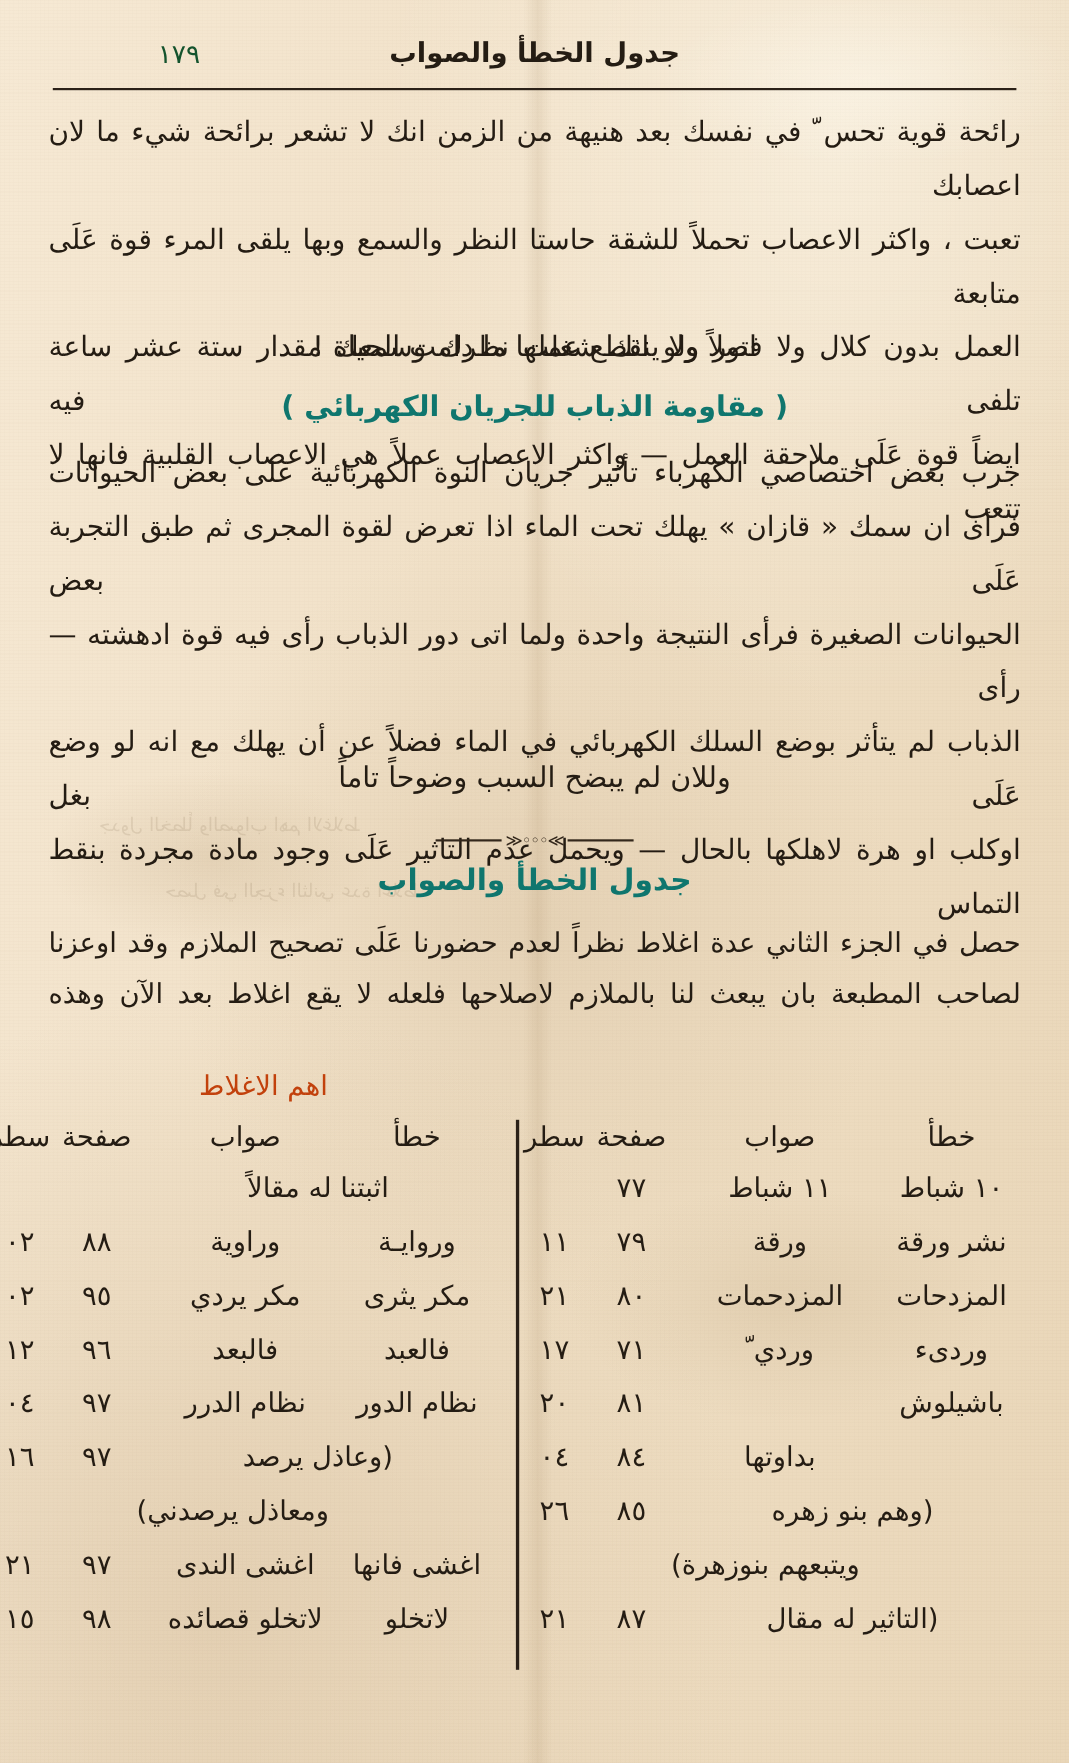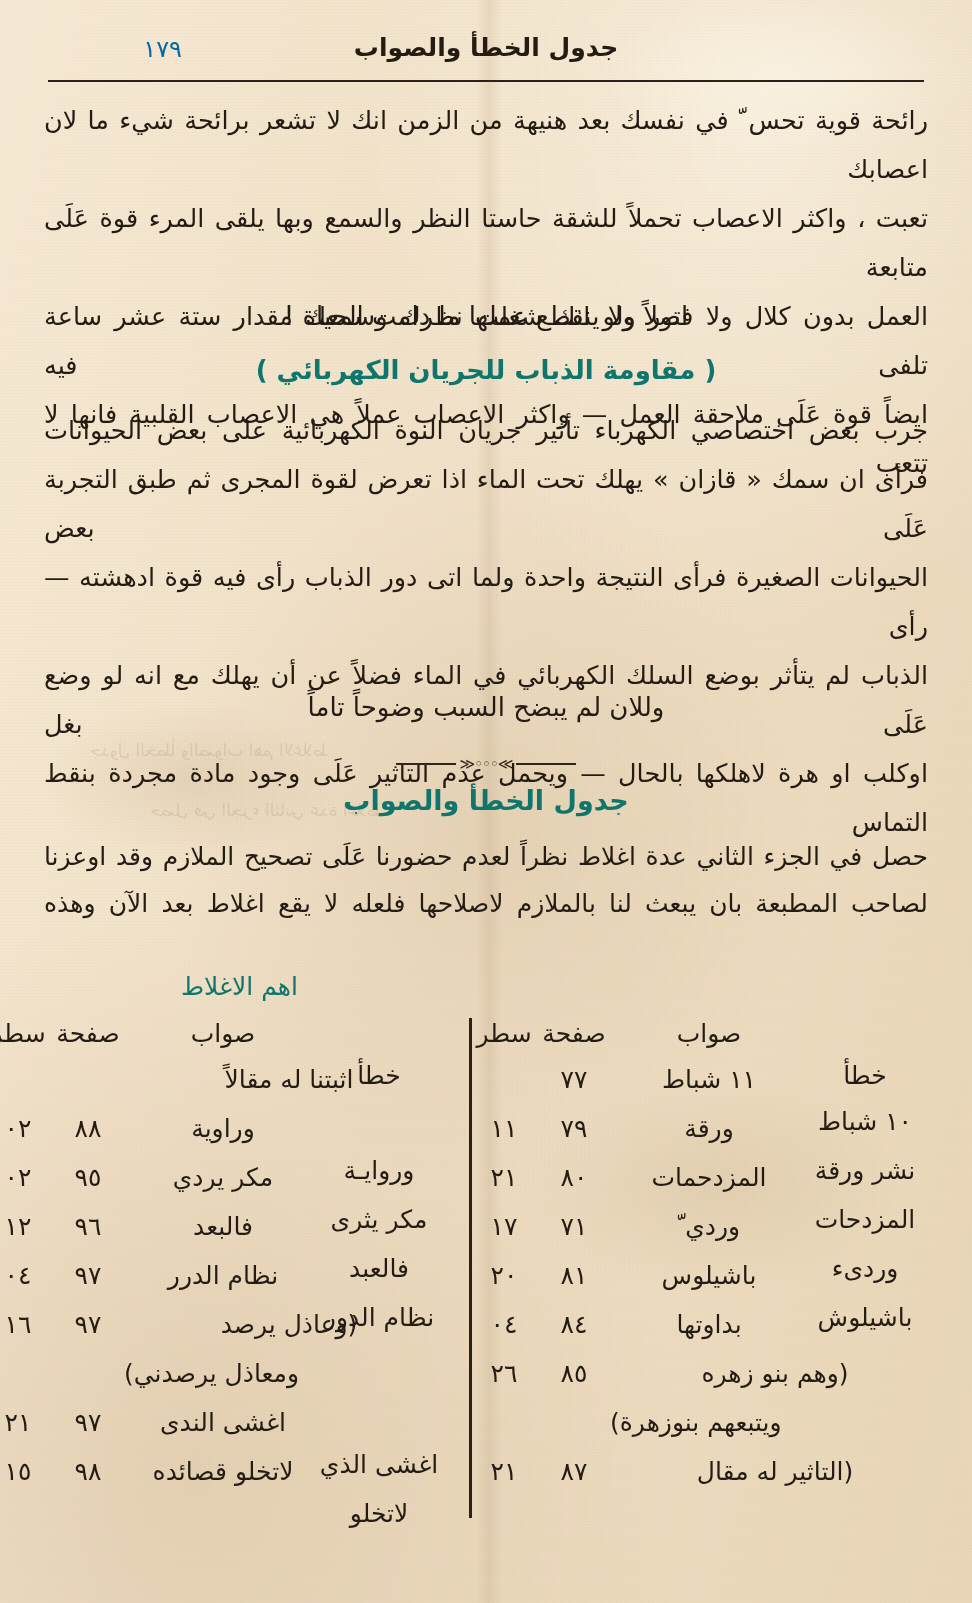--- a/index.html
+++ b/index.html
@@ -83,21 +83,21 @@
     font-size: 25px;
     font-weight: 600;
     color: #241c13;
   }
   .runhead-folio {
     position: absolute;
     top: 2px;
     right: 790px;
     font-size: 24px;
     letter-spacing: 1px;
-    color: #0369a1;
+    color: #14532d;
   }
   .rule-top {
     position: absolute;
     top: 80px;
     right: 48px;
     left: 48px;
     height: 0;
     border-top: 2.2px solid #2b2118;
   }
 
@@ -175,21 +175,21 @@
     color: #241c13;
   }
   .intro-tail {
     position: absolute;
     right: 44px;
     left: 44px;
     top: 963px;
     text-align: right;
     font-size: 25px;
     line-height: 47px;
-    color: #0f766e;
+    color: #c2410c;
     padding-right: 630px;
   }
 
   
   .errata {
     position: absolute;
     right: 18px;
     left: 18px;
     top: 1012px;
     height: 560px;
@@ -220,21 +220,21 @@
     position: absolute;
     top: 0;
     font-size: 25px;
     line-height: 44px;
     color: #241c13;
     white-space: nowrap;
   }
   .hcell { font-size: 25px; }
 
   
-  .c-khata { right: 0;   width: 150px; text-align: center; margin-top: 42px; }
+  .c-khata { right: 0;   width: 150px; text-align: center; }
   .c-sawab { right: 136px; width: 190px; text-align: center; }
   .c-page  { right: 330px; width: 72px;  text-align: center; letter-spacing: 1px; }
   .c-line  { right: 400px; width: 72px;  text-align: center; letter-spacing: 1px; }
 
   .c-wide {
     right: 0;
     width: 330px;
     text-align: center;
   }
   .c-cont {
@@ -326,21 +326,20 @@
         <div class="cell c-line">٢١</div>
       </div>
       <div class="drow">
         <div class="cell c-khata">وردىء</div>
         <div class="cell c-sawab">وردي ّ</div>
         <div class="cell c-page">٧١</div>
         <div class="cell c-line">١٧</div>
       </div>
       <div class="drow">
         <div class="cell c-khata">باشيلوش</div>
-        <div class="cell c-sawab">باشيلوس</div>
         <div class="cell c-page">٨١</div>
         <div class="cell c-line">٢٠</div>
       </div>
       <div class="drow">
         <div class="cell c-sawab">بداوتها</div>
         <div class="cell c-page">٨٤</div>
         <div class="cell c-line">٠٤</div>
       </div>
       <div class="drow">
         <div class="cell c-wide">(وهم بنو زهره</div>
@@ -394,21 +393,21 @@
       </div>
       <div class="drow">
         <div class="cell c-wide">(وعاذل يرصد</div>
         <div class="cell c-page">٩٧</div>
         <div class="cell c-line">١٦</div>
       </div>
       <div class="drow">
         <div class="cell c-cont">ومعاذل يرصدني)</div>
       </div>
       <div class="drow">
-        <div class="cell c-khata">اغشى الذي</div>
+        <div class="cell c-khata">اغشى فانها</div>
         <div class="cell c-sawab">اغشى الندى</div>
         <div class="cell c-page">٩٧</div>
         <div class="cell c-line">٢١</div>
       </div>
       <div class="drow">
         <div class="cell c-sawab">لاتخلو قصائده</div>
         <div class="cell c-khata">لاتخلو</div>
         <div class="cell c-page">٩٨</div>
         <div class="cell c-line">١٥</div>
       </div>

